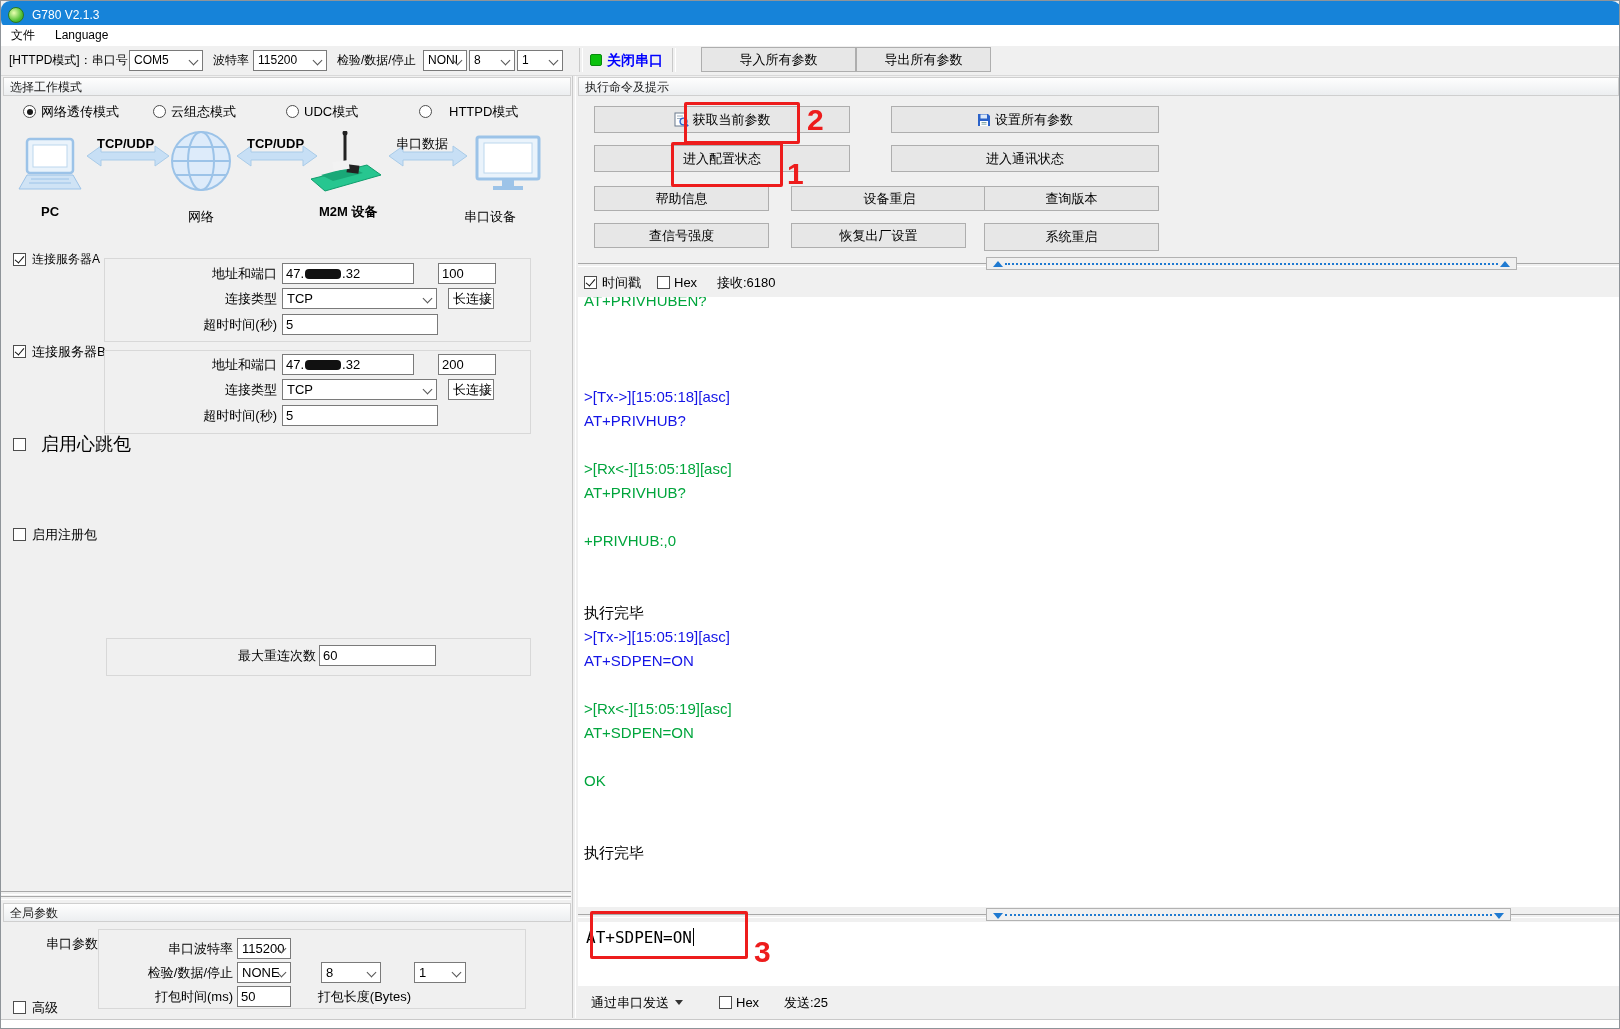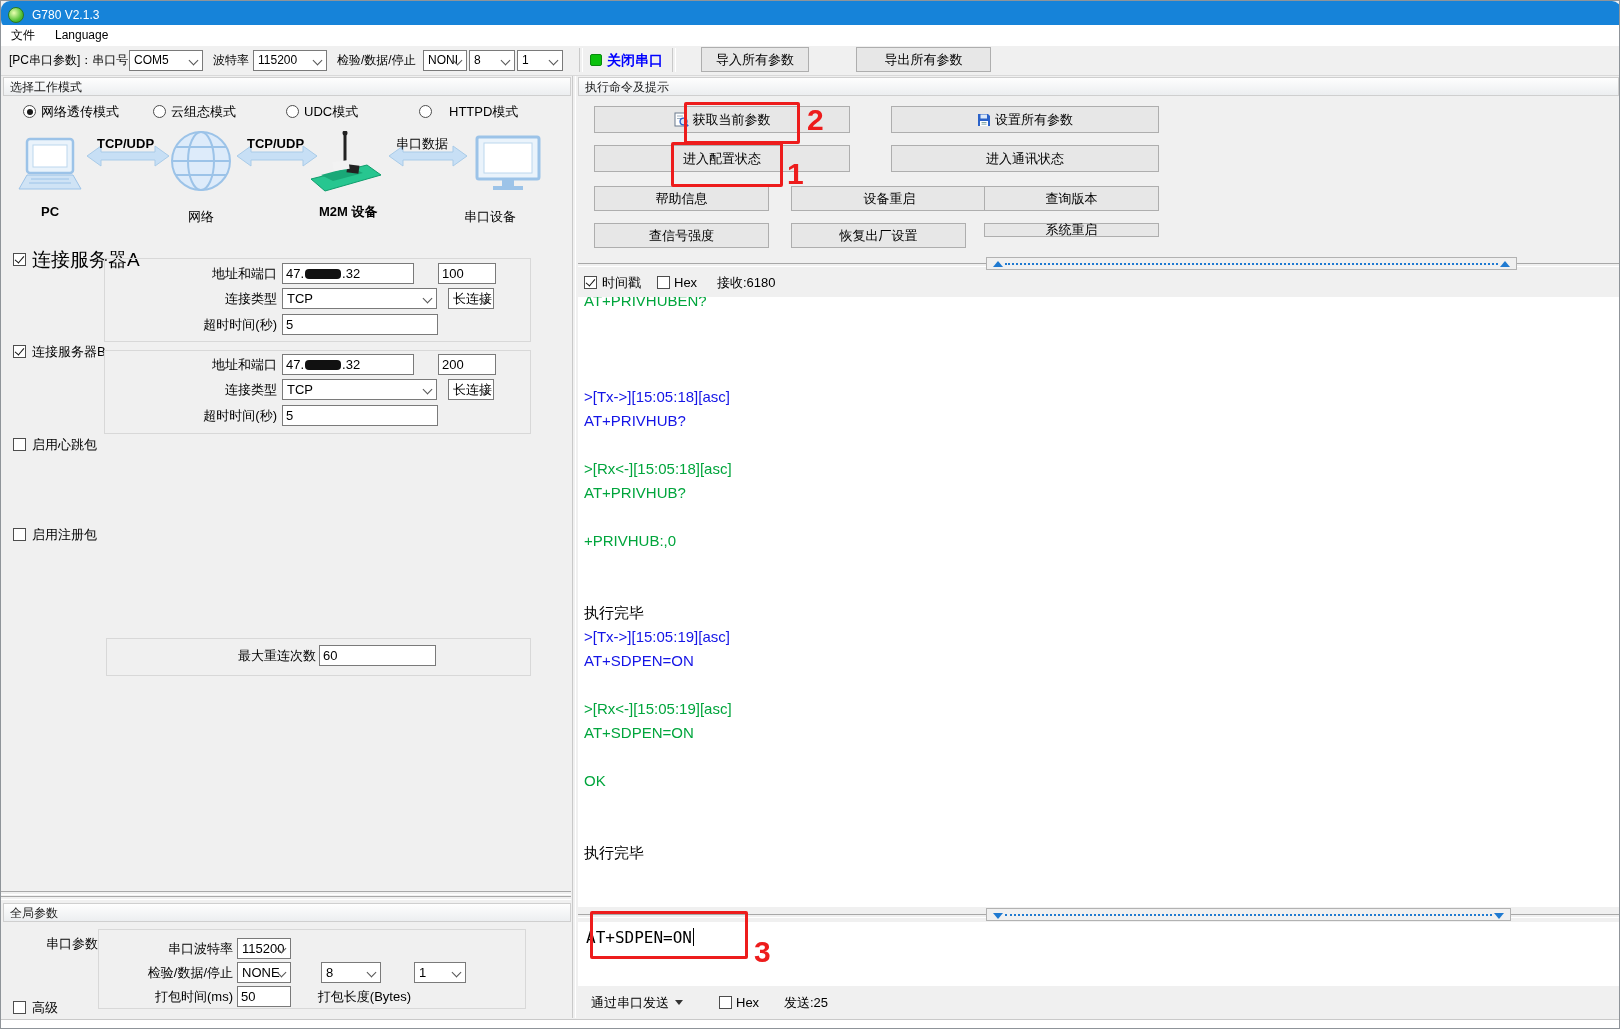--- a/index.html
+++ b/index.html
@@ -52,33 +52,33 @@
     <span id="appicon"></span>
     <span>G780 V2.1.3</span>
   </div>
 
   <div class="abs" id="menubar">
     <span class="menu-item">文件</span>
     <span class="menu-item">Language</span>
   </div>
 
   <div class="abs" id="toolbar"></div>
-  <span class="lbl" style="left:8px;top:49px;">[PC串口参数]：串口号</span>
+  <span class="lbl" style="left:8px;top:49px;">[HTTPD模式]：串口号</span>
   <div class="sel" style="left:128px;top:49px;width:74px;"><span>COM5</span></div>
   <span class="lbl" style="left:212px;top:49px;">波特率</span>
   <div class="sel" style="left:252px;top:49px;width:74px;"><span>115200</span></div>
   <span class="lbl" style="left:336px;top:49px;">检验/数据/停止</span>
   <div class="sel" style="left:422px;top:49px;width:44px;"><span>NONI</span></div>
   <div class="sel" style="left:468px;top:49px;width:46px;"><span>8</span></div>
   <div class="sel" style="left:516px;top:49px;width:46px;"><span>1</span></div>
   <div class="vsep" style="left:578px;top:47px;height:24px;"></div>
   <span class="led" style="left:589px;top:53px;"></span>
   <span class="lbl blue-strong" style="left:606px;top:49px;">关闭串口</span>
   <div class="vsep" style="left:671px;top:47px;height:24px;"></div>
-  <div class="btn" style="left:700px;top:46px;width:108px;height:25px;">
+  <div class="btn" style="left:700px;top:46px;width:155px;height:25px;">
       <span>导入所有参数</span>
     </div>
   <div class="btn" style="left:855px;top:46px;width:135px;height:25px;">
       <span>导出所有参数</span>
     </div>
 
   <div class="vsep" style="left:571px;top:75px;height:942px;"></div>
 
   <div class="hdr" style="left:2px;top:76px;width:568px;">选择工作模式</div>
 
@@ -134,21 +134,21 @@
   <span class="lbl" style="left:96px;top:132px;font-weight:bold;font-size:13px;">TCP/UDP</span>
   <span class="lbl" style="left:246px;top:132px;font-weight:bold;font-size:13px;">TCP/UDP</span>
   <span class="lbl" style="left:395px;top:132px;font-size:13px;">串口数据</span>
   <span class="lbl" style="left:40px;top:200px;font-weight:bold;font-size:13px;">PC</span>
   <span class="lbl" style="left:187px;top:205px;font-size:13px;">网络</span>
   <span class="lbl" style="left:318px;top:200px;font-weight:bold;font-size:13px;">M2M 设备</span>
   <span class="lbl" style="left:463px;top:205px;font-size:13px;">串口设备</span>
 
 
   <span class="cb on" style="left:12px;top:252px;"></span>
-  <span class="lbl" style="left:31px;top:248px;font-size:19px;">连接服务器A</span>
+  <span class="lbl" style="left:31px;top:248px;font-size:12px;">连接服务器A</span>
   <div class="gb" style="left:103px;top:257px;width:427px;height:84px;"></div>
   <span class="rlbl" style="left:176px;top:262px;width:100px;font-size:13px;">地址和端口</span>
   <div class="inp" style="left:281px;top:262px;width:132px;font-size:13px;"><span>47.</span><span class="redact"></span><span>.32</span></div>
   <div class="inp" style="left:437px;top:262px;width:58px;font-size:13px;"><span>100</span></div>
   <span class="rlbl" style="left:176px;top:287px;width:100px;font-size:13px;">连接类型</span>
   <div class="sel" style="left:281px;top:287px;width:155px;font-size:13px;"><span>TCP</span></div>
   <div class="sel" style="left:447px;top:287px;width:46px;font-size:13px;"><span>长连接</span></div>
   <span class="rlbl" style="left:166px;top:313px;width:110px;font-size:13px;">超时时间(秒)</span>
   <div class="inp" style="left:281px;top:313px;width:156px;font-size:13px;"><span>5</span></div>
 
@@ -158,21 +158,21 @@
   <span class="rlbl" style="left:176px;top:353px;width:100px;font-size:13px;">地址和端口</span>
   <div class="inp" style="left:281px;top:353px;width:132px;font-size:13px;"><span>47.</span><span class="redact"></span><span>.32</span></div>
   <div class="inp" style="left:437px;top:353px;width:58px;font-size:13px;"><span>200</span></div>
   <span class="rlbl" style="left:176px;top:378px;width:100px;font-size:13px;">连接类型</span>
   <div class="sel" style="left:281px;top:378px;width:155px;font-size:13px;"><span>TCP</span></div>
   <div class="sel" style="left:447px;top:378px;width:46px;font-size:13px;"><span>长连接</span></div>
   <span class="rlbl" style="left:166px;top:404px;width:110px;font-size:13px;">超时时间(秒)</span>
   <div class="inp" style="left:281px;top:404px;width:156px;font-size:13px;"><span>5</span></div>
 
   <span class="cb" style="left:12px;top:437px;"></span>
-  <span class="lbl" style="left:31px;top:433px;font-size:13px;">启用心跳包</span>
+  <span class="lbl" style="left:40px;top:433px;font-size:18px;">启用心跳包</span>
   <span class="cb" style="left:12px;top:527px;"></span>
   <span class="lbl" style="left:31px;top:523px;font-size:13px;">启用注册包</span>
 
   <div class="gb" style="left:105px;top:637px;width:425px;height:38px;"></div>
   <span class="rlbl" style="left:130px;top:644px;width:185px;font-size:13px;">最大重连次数</span>
   <div class="inp" style="left:318px;top:644px;width:117px;font-size:13px;"><span>60</span></div>
 
   <div class="groove" style="left:0px;top:890px;width:570px;"></div>
   <div class="groove" style="left:0px;top:895px;width:570px;"></div>
 
@@ -228,21 +228,21 @@
     </div>
   <div class="btn" style="left:983px;top:185px;width:175px;height:25px;">
       <span>查询版本</span>
     </div>
   <div class="btn" style="left:593px;top:222px;width:175px;height:25px;">
       <span>查信号强度</span>
     </div>
   <div class="btn" style="left:790px;top:222px;width:175px;height:25px;">
       <span>恢复出厂设置</span>
     </div>
-  <div class="btn" style="left:983px;top:222px;width:175px;height:14px;">
+  <div class="btn" style="left:983px;top:222px;width:175px;height:28px;">
       <span>系统重启</span>
     </div>
 
   <div class="red-rect" style="left:683px;top:101px;width:110px;height:36px;"></div>
   <div class="red-num" style="left:806px;top:104px;">2</div>
   <div class="red-rect" style="left:670px;top:141px;width:106px;height:39px;"></div>
   <div class="red-num" style="left:786px;top:158px;">1</div>
 
   <div class="groove" style="left:577px;top:262px;width:1043px;"></div>
   <div class="split-handle" style="left:985px;top:256px;width:531px;">

